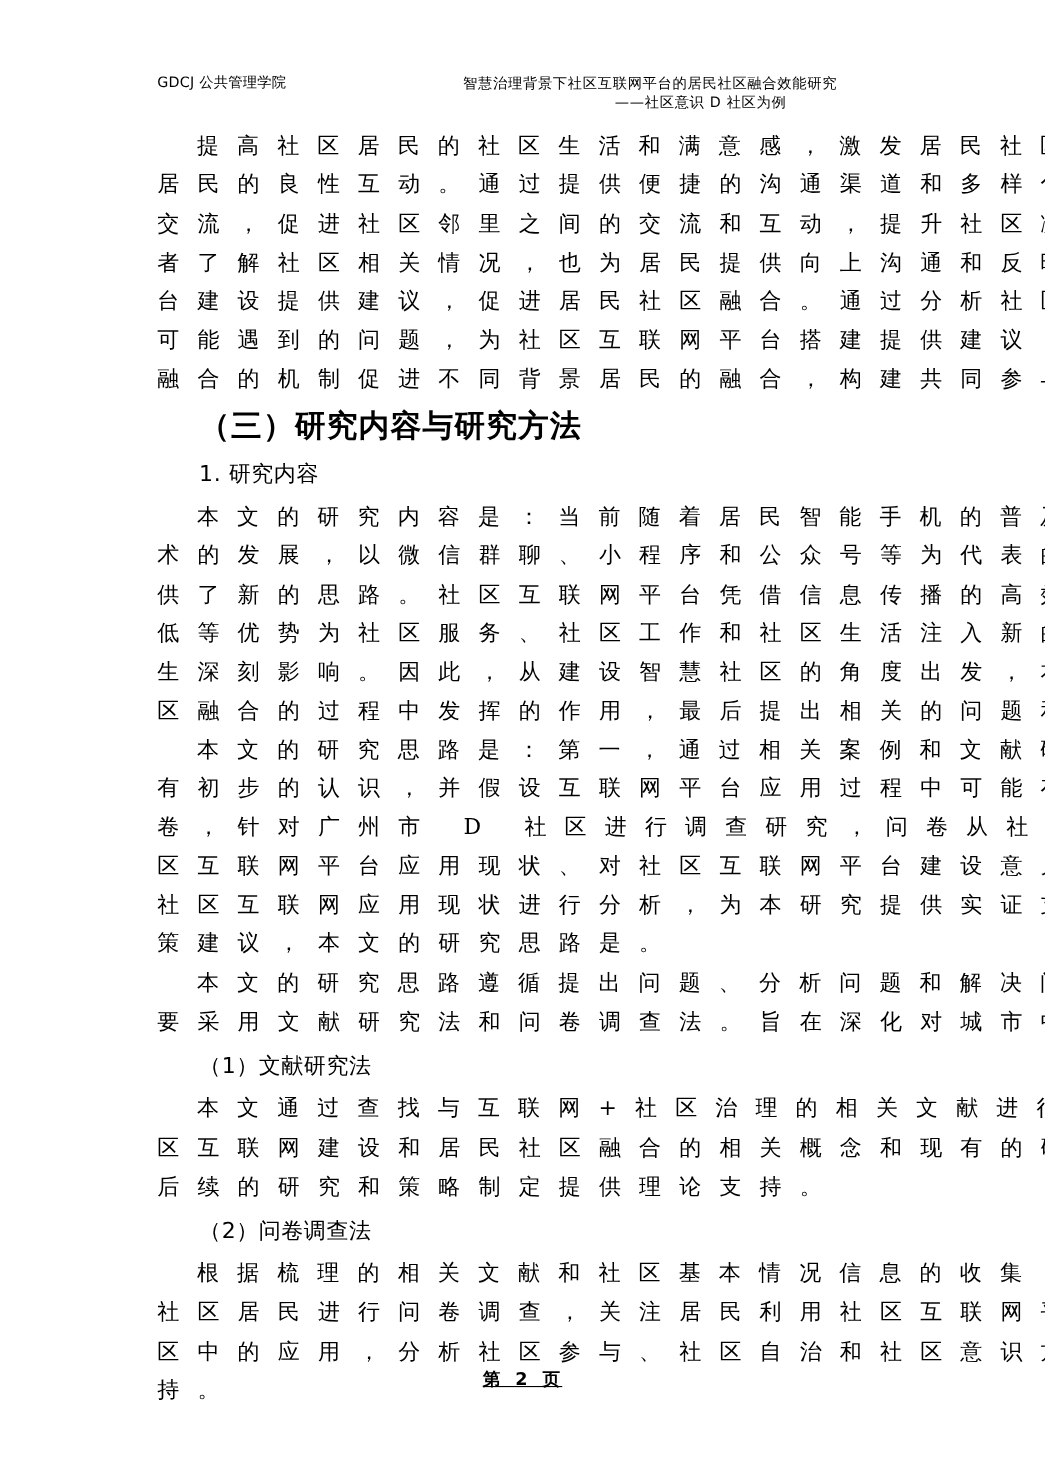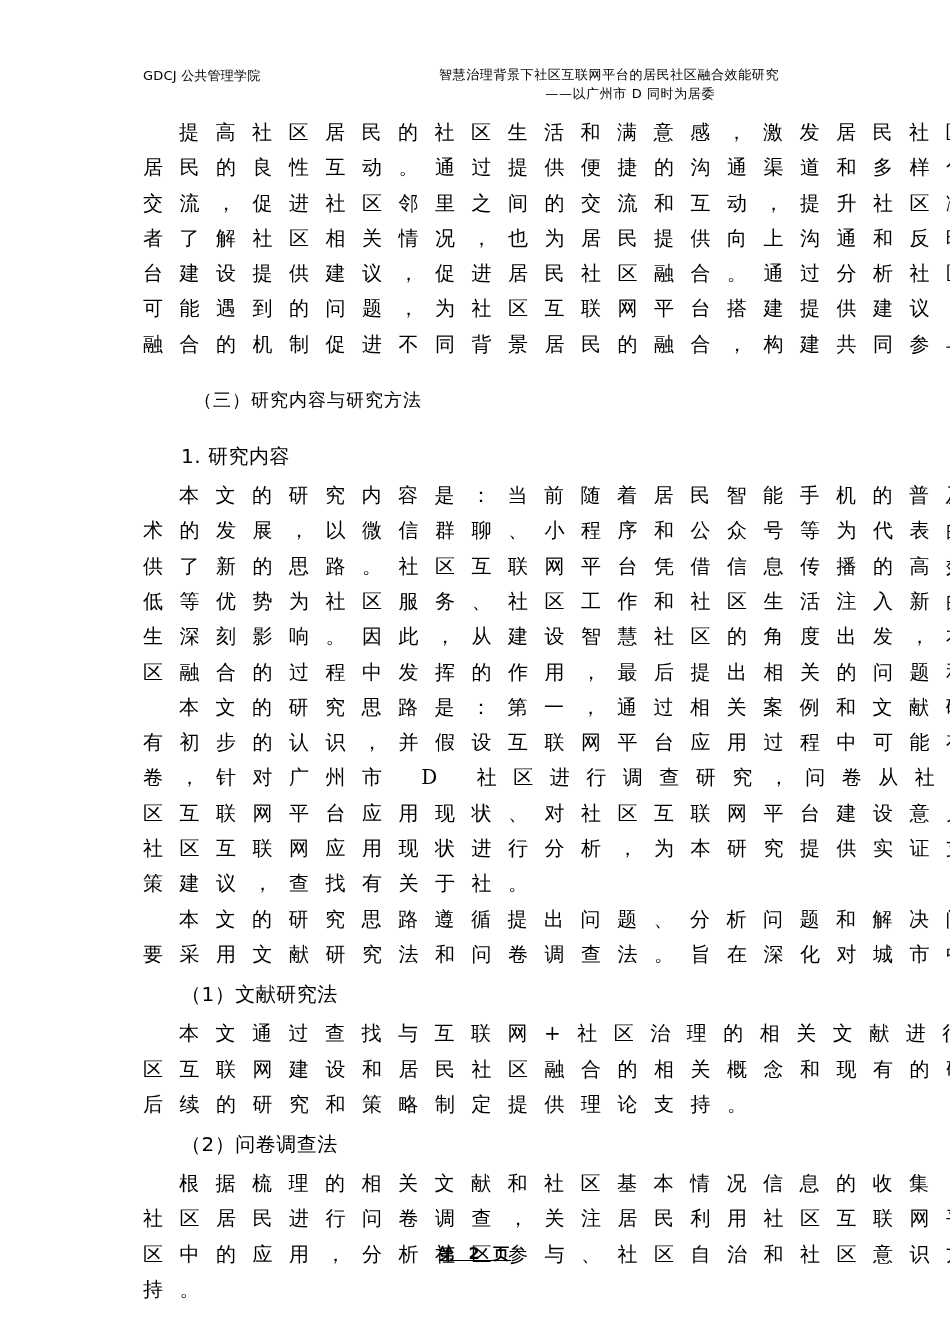--- a/index.html
+++ b/index.html
@@ -29,26 +29,25 @@
     font-size: 13px;
     line-height: 18px;
     letter-spacing: 0.2px;
     white-space: nowrap;
   }
   .header-right-1 {
     position: absolute;
     left: 421px;
     top: 67px;
     width: 358px;
-    font-family: Liberation Mono, monospace;
+    font-family: Liberation Sans, sans-serif;
     font-size: 13px;
     line-height: 18px;
     letter-spacing: 0.6px;
     white-space: nowrap;
-    text-align: right;
   }
   .header-right-2 {
     position: absolute;
     right: 145px;
     top: 85px;
     font-family: "DejaVu Sans", sans-serif;
     font-size: 13px;
     line-height: 18px;
     letter-spacing: 0.6px;
     white-space: nowrap;
@@ -63,26 +62,26 @@
     font-family: "DejaVu Serif", serif;
     font-size: 20px;
     line-height: 35.3px;
     letter-spacing: 16.5px;
     margin: 0;
     text-align: justify;
     word-break: break-all;
   }
   .h-section {
     font-family: "DejaVu Sans", sans-serif;
-    font-size: 18px;
+    font-size: 28px;
     line-height: 42px;
-    margin: 17px;
+    margin: 4px;
     padding-left: 34px;
     letter-spacing: 1px;
-    font-weight: normal;
+    font-weight: bold;
   }
   .h-sub {
     font-family: "DejaVu Sans", sans-serif;
     font-size: 20px;
     line-height: 36px;
     margin: 4px;
     padding-left: 34px;
     font-weight: normal;
     letter-spacing: 0.5px;
   }
@@ -104,21 +103,21 @@
     white-space: nowrap;
   }
 </style>
 </head>
 <body>
 
 <div class="page">
 
   <div class="header-left">GDCJ 公共管理学院</div>
   <div class="header-right-1">智慧治理背景下社区互联网平台的居民社区融合效能研究</div>
-  <div class="header-right-2">——以广州市 D 同时为居委</div>
+  <div class="header-right-2">——社区意识 D 社区为例</div>
 
   <div class="body">
 
     <div class="para" style="margin-top:0;">
       <span class="line" style="padding-left:36px;">提高社区居民的社区生活和满意感，激发居民社区建设的内生动力。二是增强</span>
       <span class="line">居民的良性互动。通过提供便捷的沟通渠道和多样化的互动功能，促进信息共享与</span>
       <span class="line">交流，促进社区邻里之间的交流和互动，提升社区凝聚力。同时为居委、社区工作</span>
       <span class="line">者了解社区相关情况，也为居民提供向上沟通和反映的渠道。三是为社区互联网平</span>
       <span class="line">台建设提供建议，促进居民社区融合。通过分析社区居民在使用线上平台的过程中</span>
       <span class="line">可能遇到的问题，为社区互联网平台搭建提供建议，提升社区治理效能。线上线下</span>
@@ -137,21 +136,21 @@
       <span class="line">生深刻影响。因此，从建设智慧社区的角度出发，本研究探索互联网平台在居民社</span>
       <span class="line">区融合的过程中发挥的作用，最后提出相关的问题和建议。</span>
     </div>
 
     <div class="para">
       <span class="line" style="padding-left:36px;">本文的研究思路是：第一，通过相关案例和文献研究，对该课题的内容和发展</span>
       <span class="line">有初步的认识，并假设互联网平台应用过程中可能存在的问题。第二，设计调查问</span>
       <span class="line">卷，针对广州市 D 社区进行调查研究，问卷从社区参与、社区自治、社区意识、社</span>
       <span class="line">区互联网平台应用现状、对社区互联网平台建设意见五个方面进行设计。第三，对</span>
       <span class="line">社区互联网应用现状进行分析，为本研究提供实证支持。第四，提出相关问题和对</span>
-      <span class="line">策建议，查找有关于社。</span>
+      <span class="line">策建议，本文的研究思路是。</span>
     </div>
 
 
     <div class="para">
       <span class="line" style="padding-left:36px;">本文的研究思路遵循提出问题、分析问题和解决问题的框架，在研究方法上主</span>
       <span class="line">要采用文献研究法和问卷调查法。旨在深化对城市中居民的社区融合分析。</span>
     </div>
 
     <h3 class="h-sub">（1）文献研究法</h3>
 

